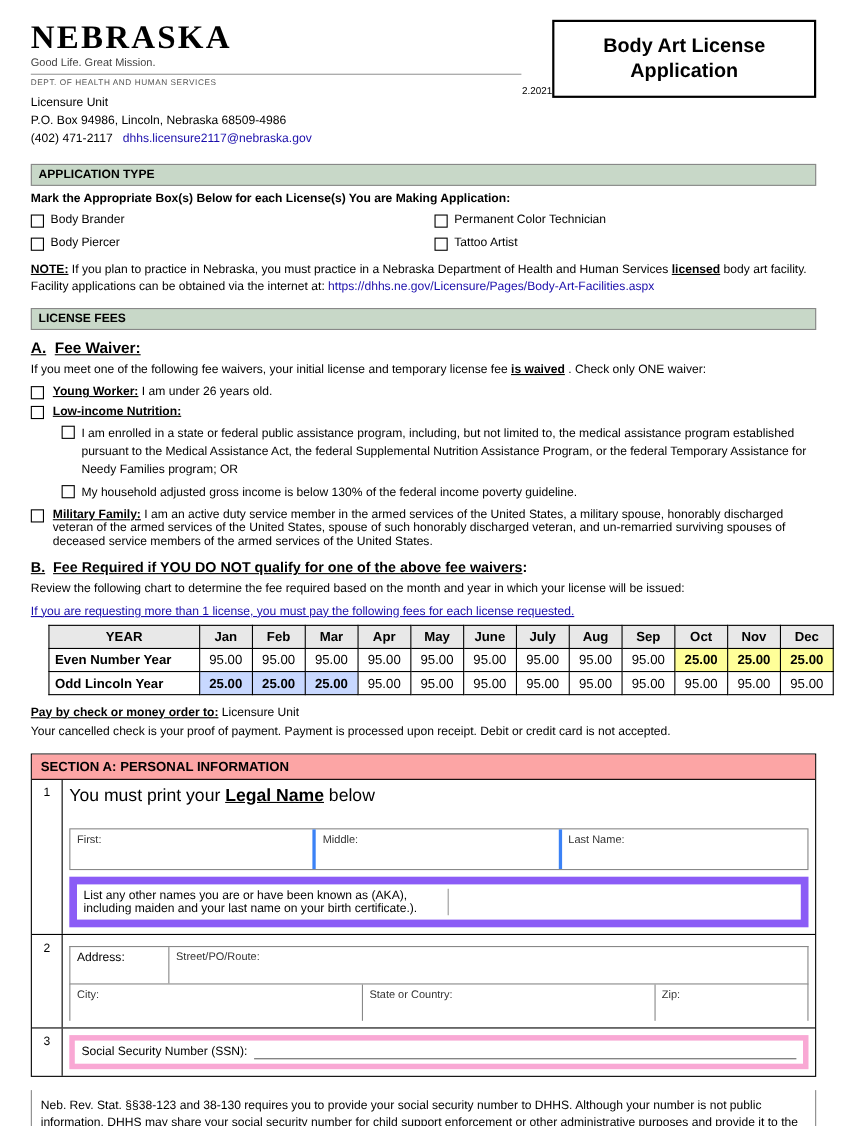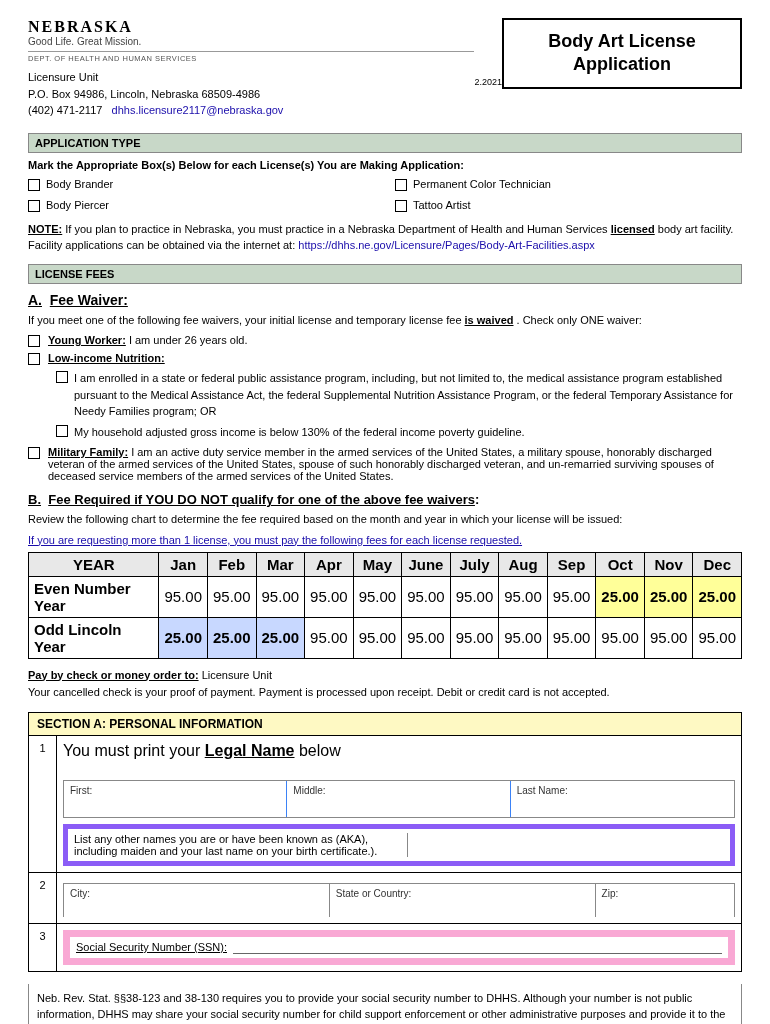--- a/index.html
+++ b/index.html
@@ -14,21 +14,21 @@
     .header-row {
       display: flex;
       justify-content: space-between;
       align-items: flex-start;
       margin-bottom: 6px;
     }
     .logo-section {
       flex: 1;
     }
     .logo-nebraska {
-      font-size: 16px;
+      font-size: 30px;
       font-weight: bold;
       letter-spacing: 2px;
       font-family: 'Times New Roman', serif;
     }
     .logo-tagline {
       font-size: 10px;
       color: #444;
     }
     .dept-label {
       font-size: 7.5px;
@@ -139,43 +139,43 @@
       font-size: 13px;
       font-weight: bold;
       margin: 10px 0 4px 0;
     }
     .section-b-title span { text-decoration: underline; }
     .will-be-issued { font-weight: normal; }
     .fee-link { color: #1a0dab; text-decoration: underline; font-size: 11px; }
     .fee-table {
       width: 100%;
       border-collapse: collapse;
-      margin: 6px 0;
-      font-size: 15px;
+      margin: 6px 16px;
+      font-size: 12px;
     }
     .fee-table th, .fee-table td {
       border: 1px solid #000;
       padding: 3px 5px;
       text-align: center;
     }
     .fee-table th { background: #e8e8e8; font-weight: bold; }
     .fee-table td.year-col { text-align: left; font-weight: bold; }
     .highlight-yellow { background: #ffff99; font-weight: bold; }
     .highlight-blue { background: #c8d8ff; font-weight: bold; }
     .pay-section {
       margin: 8px 0;
       font-size: 11px;
       line-height: 1.6;
     }
     .section-a-box {
       border: 1px solid #000;
       margin-top: 10px;
     }
     .section-a-header {
-      background: #fef9c3;
+      background: #fca5a5;
       padding: 4px 8px;
       font-weight: bold;
       font-size: 12px;
       border-bottom: 1px solid #000;
     }
     .section-a-row {
       display: flex;
       border-bottom: 1px solid #000;
     }
     .row-num {
@@ -197,35 +197,35 @@
       margin-bottom: 20px;
     }
     .name-fields {
       display: grid;
       grid-template-columns: 1fr 1fr 1fr;
       gap: 0;
       border: 1px solid #888;
       margin-bottom: 6px;
     }
     .name-field {
-      border-right: 1px solid #3b82f6;
+      border-right: 3px solid #3b82f6;
       padding: 4px 6px;
       min-height: 36px;
     }
     .name-field:last-child { border-right: none; }
     .field-label {
       font-size: 10px;
       color: #333;
       display: block;
       margin-bottom: 2px;
     }
     .aka-row {
       display: flex;
       gap: 8px;
-      border: 5px solid #8b5cf6;
+      border: 7px solid #8b5cf6;
       padding: 4px 6px;
       min-height: 42px;
     }
     .aka-text { font-size: 11px; flex: 1; }
     .address-section { margin-top: 4px; }
     .address-row1 {
       display: flex;
       gap: 0;
       border: 1px solid #888;
       border-bottom: none;
@@ -262,25 +262,24 @@
       border-right: 1px solid #888;
     }
     .zip-cell {
       padding: 4px 6px;
       font-size: 11px;
       flex: 1;
     }
     .ssn-row {
       display: flex;
       align-items: center;
-      border: 7px solid #f9a8d4;
+      border: 5px solid #f9a8d4;
       padding: 4px 6px;
       min-height: 28px;
       gap: 6px;
-      text-decoration: underline;
     }
     .footer-note {
       border: 1px solid #888;
       padding: 6px 8px;
       font-size: 11px;
       line-height: 1.5;
     }
     .is-waived {
       font-weight: bold;
       text-decoration: underline;
@@ -490,20 +489,27 @@
           <input type="text" style="width: 100%; border: none; outline: none; font-size: 11px; height: 100%;">
         </div>
       </div>
     </div>
   </div>
 
   <div class="section-a-row">
     <div class="row-num">2</div>
     <div class="row-content">
       <div class="address-section">
+        <div class="address-row1">
+          <div class="addr-label-cell">Address:</div>
+          <div class="addr-value-cell">
+            <span class="field-label">Street/PO/Route:</span>
+            <input type="text" style="width: 100%; border: none; outline: none; font-size: 11px;">
+          </div>
+        </div>
         <div class="address-row2">
           <div class="city-cell">
             <span class="field-label">City:</span>
             <input type="text" style="width: 100%; border: none; outline: none; font-size: 11px;">
           </div>
           <div class="state-cell">
             <span class="field-label">State or Country:</span>
             <input type="text" style="width: 100%; border: none; outline: none; font-size: 11px;">
           </div>
           <div class="zip-cell">

